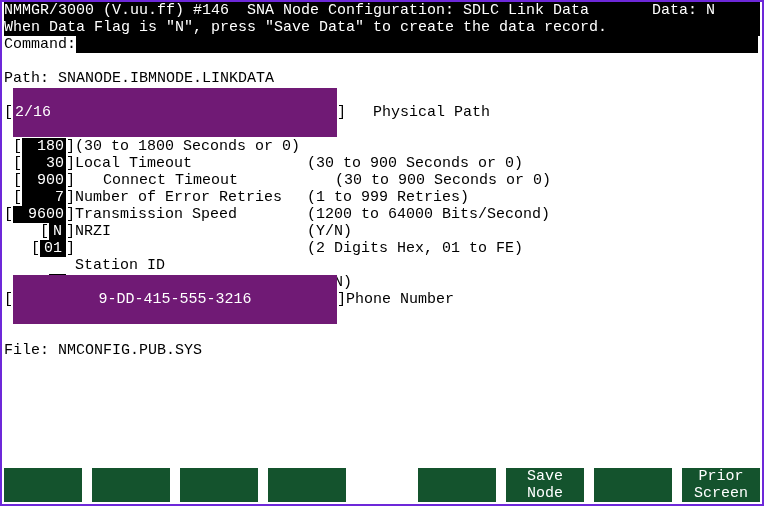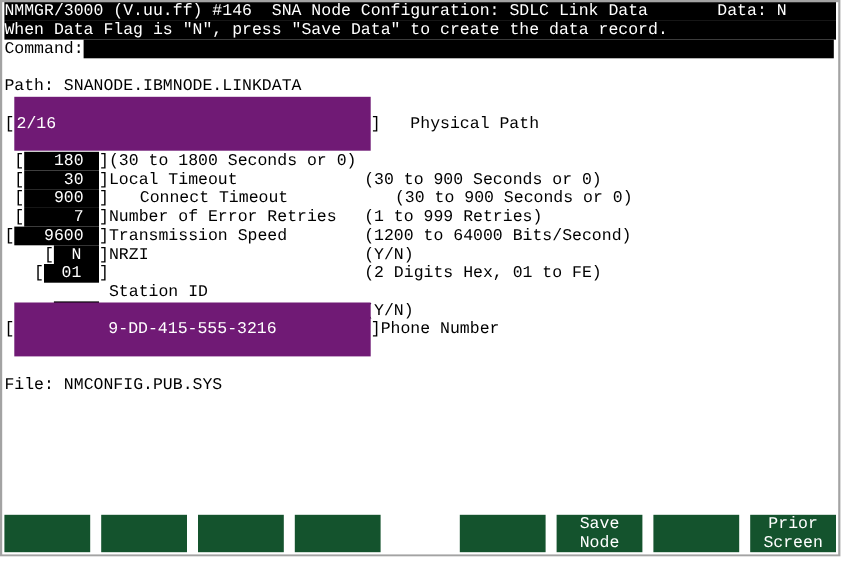--- a/index.html
+++ b/index.html
@@ -3,21 +3,21 @@
 <meta charset="utf-8">
 <style>
   html, body {
     margin: 0;
     padding: 0;
     background: #fff;
   }
   .screen {
     width: 764px;
     height: 506px;
-    border: 2px solid #a3a3a3;
+    border: 2px solid #6d28d9;
     background: #fff;
     color: #000;
     font-family: "Courier New", Courier, monospace;
     font-size: 15px;
     line-height: 17px;
     position: relative;
     box-sizing: border-box;
   }
   .inv {
     background: #000;
@@ -32,21 +32,21 @@
   }
   .field-line {
     display: flex;
     align-items: center;
     height: 17px;
   }
   .field-box {
     background: #000;
     color: #fff;
     text-align: right;
-    padding: 0 14px;
+    padding: 0 2px;
   }
   .wide-box {
     background: #701a75;
     color: #fff;
     padding: 16px 2px;
   }
   .fkeys {
     position: absolute;
     left: 2px;
     right: 2px;

